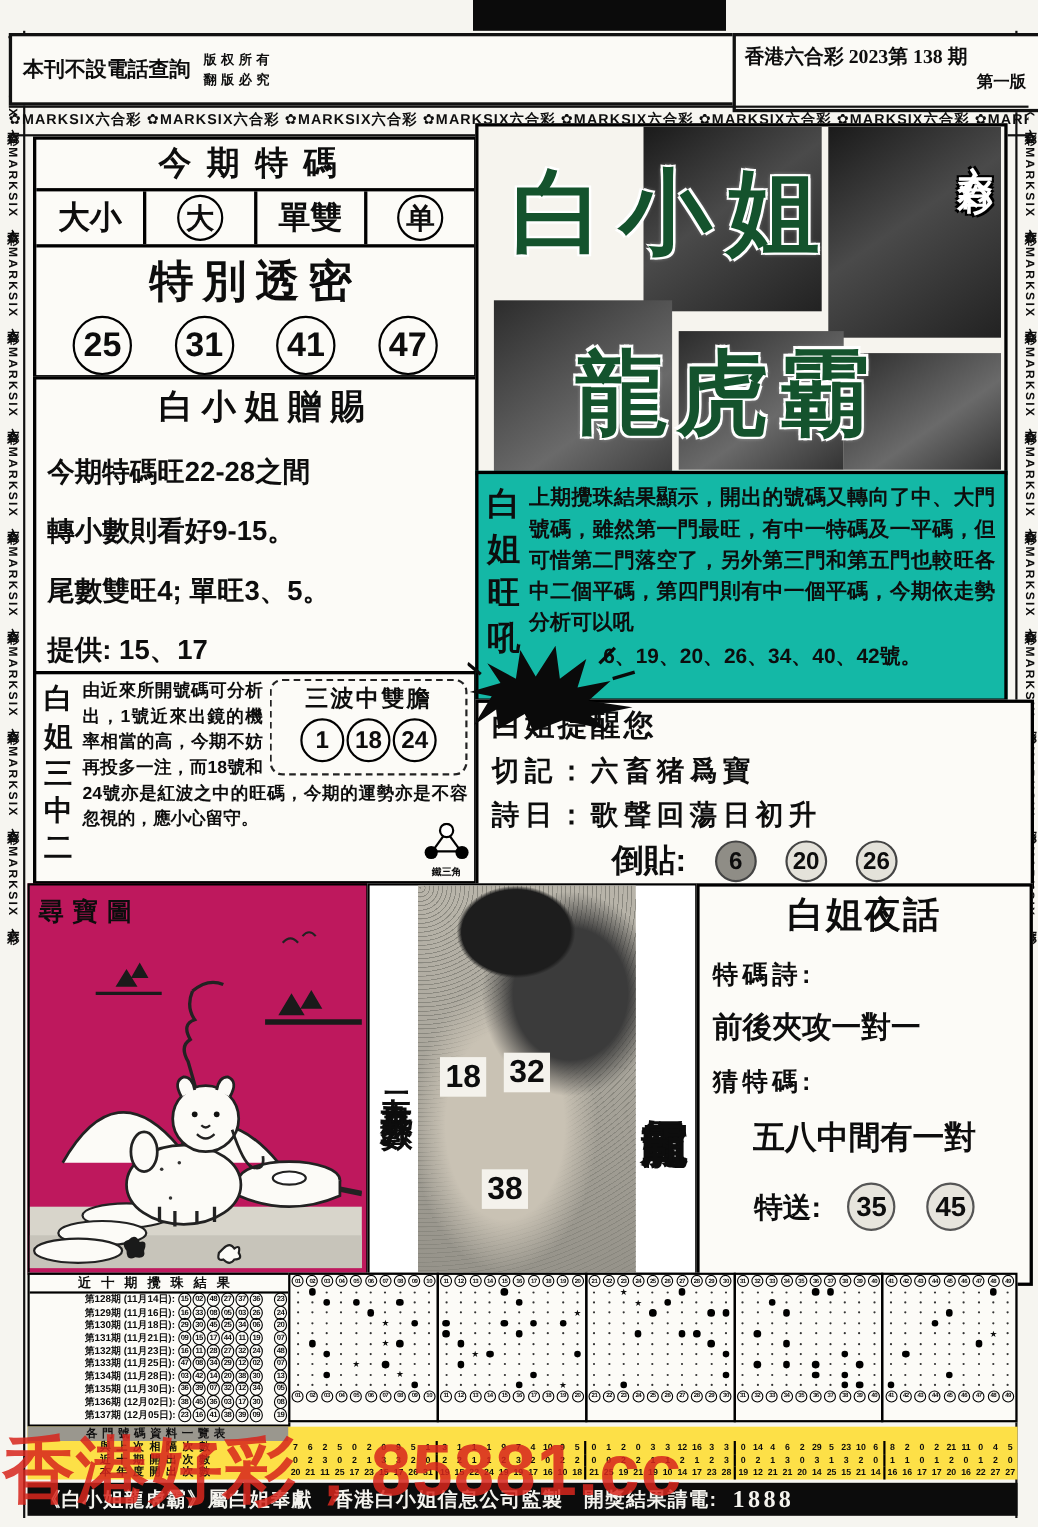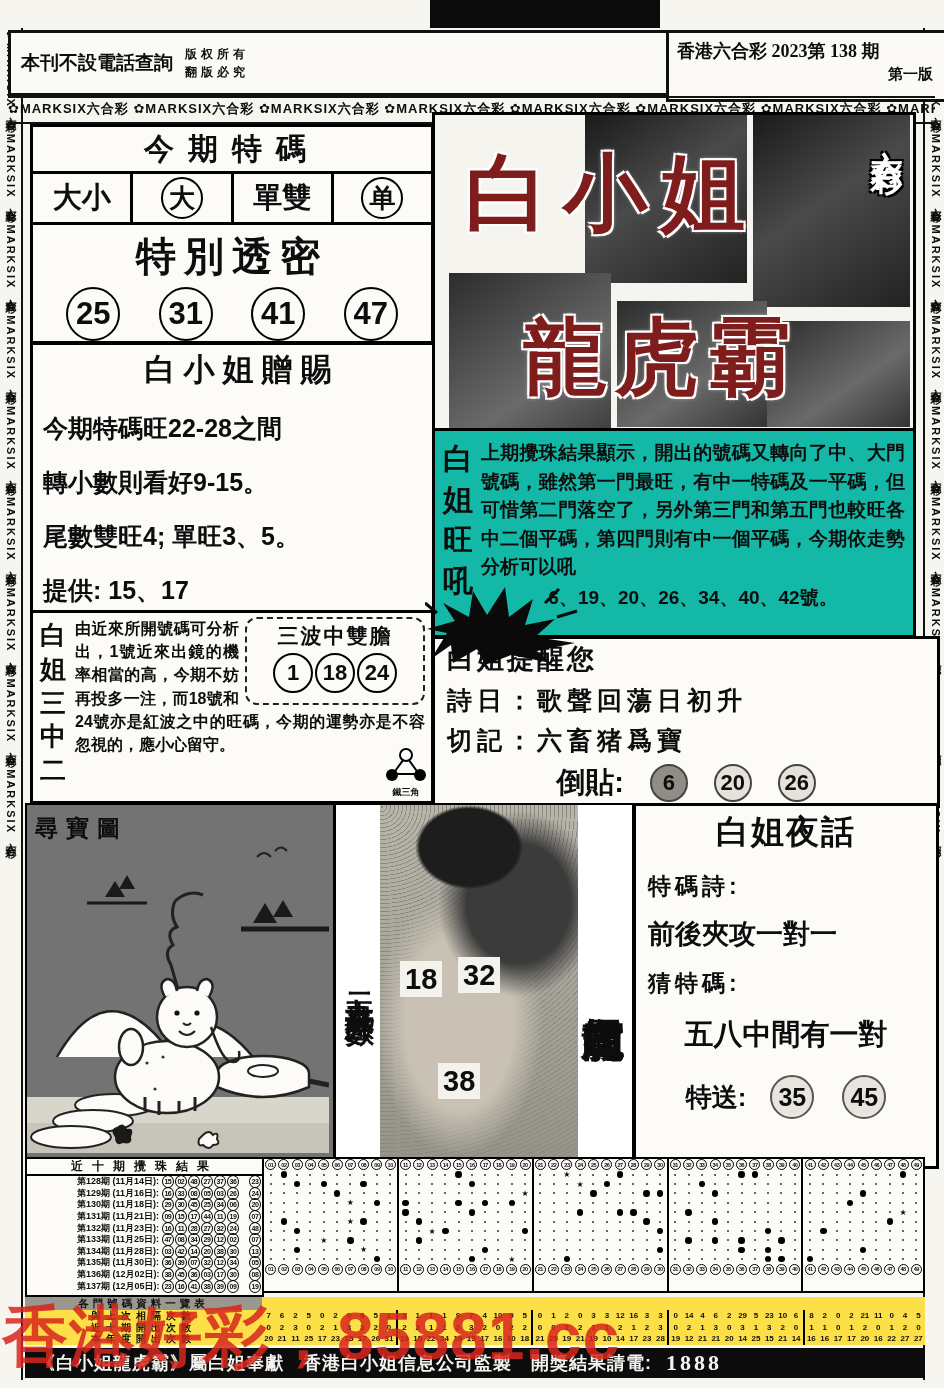--- a/index.html
+++ b/index.html
@@ -49,21 +49,21 @@
   .tb-main{flex:1;position:relative;font-size:16px;font-weight:bold;padding:4px 6px 0 2px;text-align:justify;line-height:1.45;}
   .dan-box{float:right;width:176px;height:84px;border:2px dashed #222;border-radius:12px;margin:0 0 4px 6px;text-align:center;}
   .dan-title{font-size:21px;font-weight:900;letter-spacing:2px;margin-top:2px;}
   .dan-nums .num-ball{width:36px;height:36px;border:2px solid #000;border-radius:50%;
     display:inline-flex;align-items:center;justify-content:center;font-size:22px;font-weight:bold;margin:2px 1px;}
   .tri-icon{position:absolute;right:4px;bottom:2px;text-align:center;font-size:9px;font-weight:bold;}
   
   .masthead-box{left:432px;top:112px;width:478px;height:314px;border:3px solid #000;overflow:hidden;background:#f6f4ee;}
   .ph{position:absolute;background:linear-gradient(145deg,#1a1a1a 0%,#4a4a4a 45%,#222 100%);}
   .ph.l{background:linear-gradient(145deg,#2c2c2c,#6a6a6a 60%,#333);}
-  .outline-black{color:#7f1d1d;text-shadow:-2px -2px 0 #fff,2px -2px 0 #fff,-2px 2px 0 #fff,2px 2px 0 #fff,0 0 5px #fff;}
+  .outline-black{color:#14532d;text-shadow:-2px -2px 0 #fff,2px -2px 0 #fff,-2px 2px 0 #fff,2px 2px 0 #fff,0 0 5px #fff;}
   .outline-white{color:#fff;text-shadow:-2px -2px 0 #000,2px -2px 0 #000,-2px 2px 0 #000,2px 2px 0 #000;}
   .mh-line1{position:absolute;top:22px;left:30px;font-size:84px;font-weight:900;letter-spacing:14px;
     font-family:"Liberation Serif","DejaVu Serif",serif;}
   .mh-line2{position:absolute;bottom:14px;left:88px;font-size:84px;font-weight:900;letter-spacing:8px;
     font-family:"Liberation Serif","DejaVu Serif",serif;}
   .mh-side{position:absolute;top:10px;right:4px;writing-mode:vertical-rl;font-size:32px;font-weight:900;letter-spacing:6px;}
   
   .roar-box{left:432px;top:428px;width:478px;height:204px;border:3px solid #000;display:flex;background:#14b8a6;position:absolute;}
   .rb-side{width:46px;text-align:center;font-size:30px;font-weight:900;line-height:1.35;padding-top:8px;}
   .rb-main{flex:1;font-size:19px;font-weight:900;padding:8px 8px 0 0;text-align:justify;line-height:1.5;}
@@ -73,21 +73,21 @@
   .remind-box{left:432px;top:636px;width:478px;height:162px;border:3px solid #000;padding:2px 12px;background:#fcfbf7;}
   .rm-title{font-size:27px;font-weight:900;letter-spacing:3px;}
   .rm-line{font-size:25px;font-weight:bold;margin-top:7px;letter-spacing:5px;
     font-family:"Liberation Serif","DejaVu Serif",serif;}
   .rm-paste{display:flex;align-items:center;justify-content:center;gap:26px;margin-top:6px;}
   .rm-paste-label{font-size:29px;font-weight:900;}
   .rm-paste .num-ball{width:34px;height:34px;border:2px solid #444;border-radius:50%;background:#e4e2da;
     display:inline-flex;align-items:center;justify-content:center;font-size:22px;font-weight:bold;}
   .rm-paste .num-ball:first-of-type{background:#8f8d86;}
   
-  .treasure-box{left:25px;top:803px;width:306px;height:352px;border:2px solid #000;background:#737373;}
+  .treasure-box{left:25px;top:803px;width:306px;height:352px;border:2px solid #000;background:#be185d;}
   .tz-title{position:absolute;top:8px;left:8px;font-size:23px;font-weight:900;letter-spacing:8px;z-index:2;}
   
   .center-panel{left:334px;top:803px;width:296px;height:352px;border:2px solid #000;display:flex;background:#fff;}
   .cp-left{width:44px;display:flex;justify-content:center;writing-mode:vertical-rl;text-orientation:upright;
     font-size:29px;font-weight:900;letter-spacing:4px;padding-top:8px;}
   .cp-photo{flex:1;position:relative;
     background:
       radial-gradient(90px 70px at 45% 12%, #1d1d1d 55%, transparent 60%),
       radial-gradient(130px 150px at 70% 28%, #3b3b3b 40%, transparent 62%),
       radial-gradient(120px 190px at 40% 62%, #c9c2b4 45%, transparent 70%),
@@ -241,22 +241,22 @@
     <svg class="burst" width="160" height="92" viewBox="0 0 160 92">
       <polygon fill="#0a0a0a" points="6,86 22,60 2,56 30,48 18,30 44,44 48,18 62,42 80,14 84,44 108,26 100,52 130,46 110,64 150,70 112,78 126,90 86,82 60,92 52,76 28,90 26,72"></polygon>
       <line x1="120" y1="30" x2="134" y2="16" stroke="#0a0a0a" stroke-width="3"></line>
       <line x1="132" y1="44" x2="152" y2="38" stroke="#0a0a0a" stroke-width="3"></line>
       <line x1="12" y1="40" x2="0" y2="30" stroke="#0a0a0a" stroke-width="3"></line>
     </svg>
   </div>
 
   <div class="abs remind-box">
     <div class="rm-title">白姐提醒您</div>
+    <div class="rm-line">切記：六畜猪爲寶</div>
     <div class="rm-line">詩日：歌聲回蕩日初升</div>
-    <div class="rm-line">切記：六畜猪爲寶</div>
     <div class="rm-paste">
       <span class="rm-paste-label">倒貼:</span>
       <span style="display:inline-flex;gap:26px;">
           <span class="num-ball">6</span>
           <span class="num-ball">20</span>
           <span class="num-ball">26</span>
         </span>
     </div>
   </div>
 

